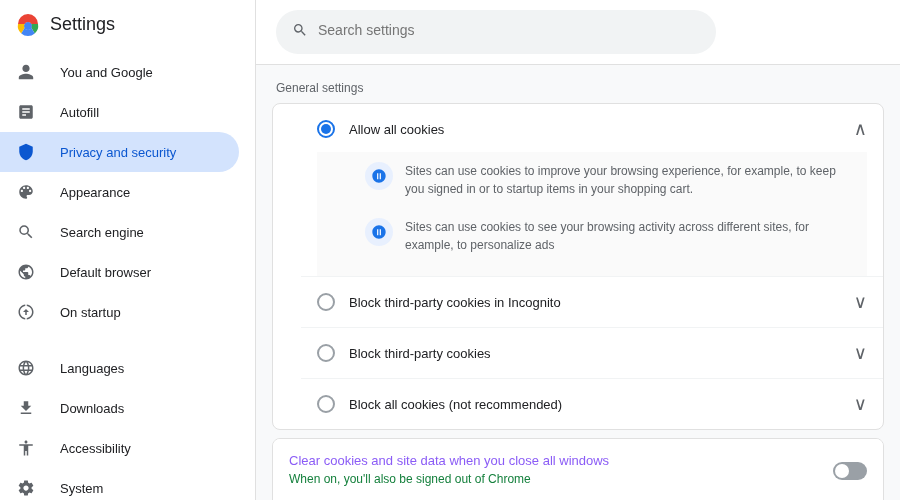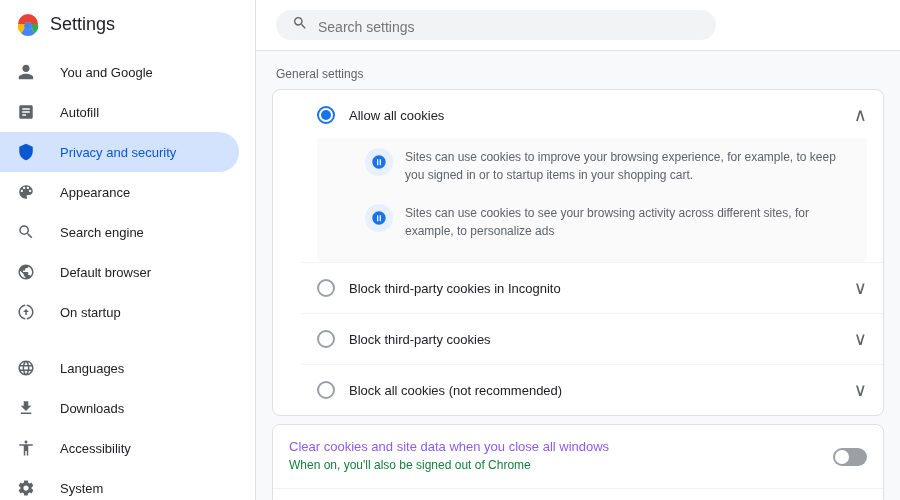--- a/index.html
+++ b/index.html
@@ -77,24 +77,24 @@
     .search-bar {
       background: #fff;
       padding: 10px 20px;
       border-bottom: 1px solid #e0e0e0;
       display: flex;
       align-items: center;
     }
 
     .search-input-wrap {
       display: flex;
-      align-items: flex-end;
+      align-items: flex-start;
       background: #f1f3f4;
       border-radius: 24px;
-      padding: 5px 16px;
+      padding: 12px 16px;
       gap: 10px;
       width: 100%;
       max-width: 440px;
     }
 
     .search-input-wrap input {
       border: none;
       background: transparent;
       outline: none;
       font-size: 14px;

